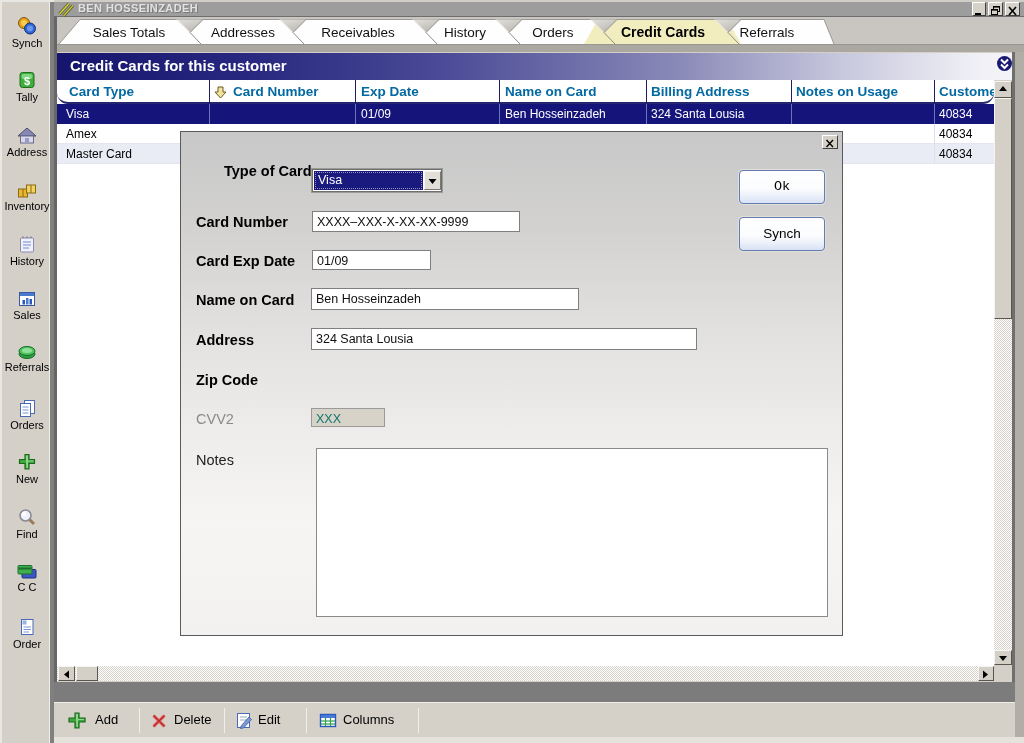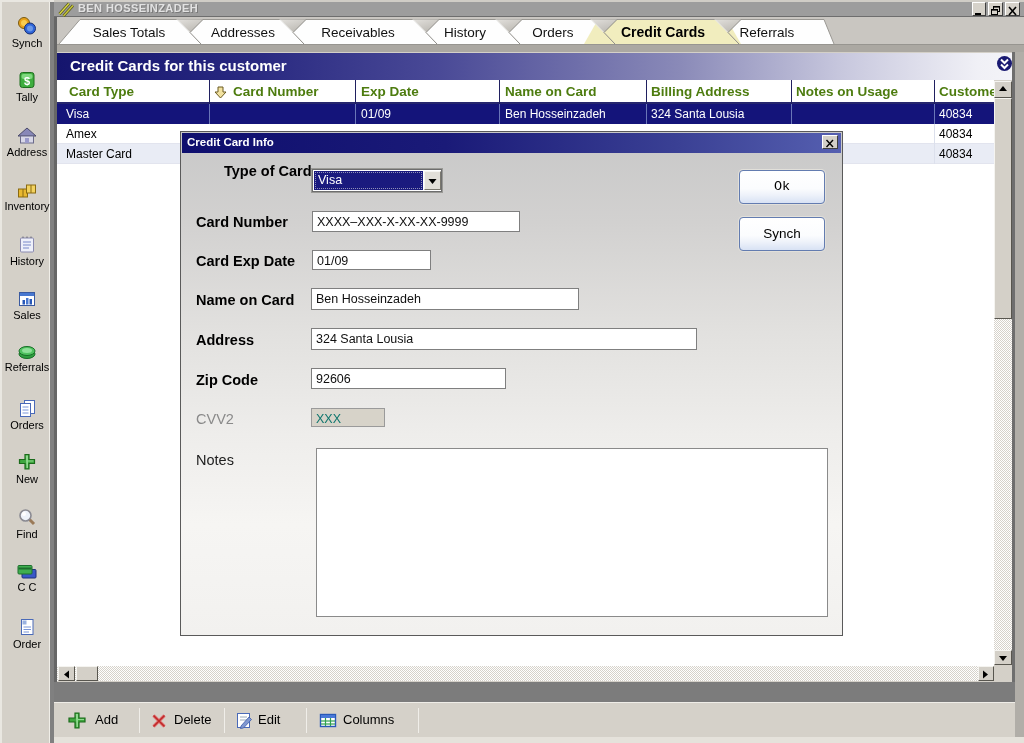--- a/index.html
+++ b/index.html
@@ -17,21 +17,21 @@
 .sbitem { position:absolute; left:0; width:50px; text-align:center; font-size:11px; color:#000; }
 .sbitem svg { display:block; margin:0 auto 1px auto; }
 
 #tabstrip { left:54px; top:17px; width:970px; height:35px; }
 
 #leftline { left:54px; top:17px; width:3px; height:665px; background:#666; z-index:5; }
 #headerbar { left:57px; top:53px; width:959px; height:27px;
   background:linear-gradient(90deg,#15156E 0%,#282880 20%,#4A4A97 40%,#8A8AB8 65%,#C8C8DE 82%,#F0F0F6 96%,#F4F4F8 100%); }
 #headertext { left:13px; top:4px; font-size:15px; font-weight:bold; color:#FFF; }
 #tablebg { left:57px; top:80px; width:937px; height:586px; background:#FFF; }
-#thead { left:57px; top:80px; width:937px; height:24px; background:#FFF; border-bottom:2px solid #26266E; font-weight:bold; font-size:13.5px; color:#4d7c0f; overflow:hidden; }
+#thead { left:57px; top:80px; width:937px; height:24px; background:#FFF; border-bottom:2px solid #26266E; font-weight:bold; font-size:13.5px; color:#0369a1; overflow:hidden;border-radius:11px; }
 .hcell { position:absolute; top:4px; white-space:nowrap; }
 .vsep { position:absolute; top:0; width:1px; }
 #row1 { left:57px; top:104px; width:937px; height:20px; background:#14147A; color:#FFF; font-size:12px; overflow:hidden; }
 #row2 { left:57px; top:124px; width:937px; height:20px; background:#FFF; color:#000; font-size:12px; border-bottom:1px solid #E2E4EE; overflow:hidden; }
 #row3 { left:57px; top:144px; width:937px; height:20px; background:#E9ECF5; color:#000; font-size:12px; border-bottom:1px solid #E2E4EE; overflow:hidden; }
 .cell { position:absolute; top:3px; white-space:nowrap; }
 
 .dither { background:repeating-conic-gradient(#D6D2CA 0% 25%, #FFFFFF 0% 50%); background-size:2px 2px; }
 .sbbtn { position:absolute; background:#D4D0C8; border-top:1px solid #F5F4F0; border-left:1px solid #F5F4F0; border-right:1px solid #58564F; border-bottom:1px solid #58564F; }
 #vscroll { left:994px; top:81px; width:18px; height:584px; }
@@ -342,42 +342,38 @@
       <line x1="6.5" y1="5" x2="6.5" y2="13" stroke="#2FA04F" stroke-width="1.2"></line>
       <line x1="11.5" y1="5" x2="11.5" y2="13" stroke="#2FA04F" stroke-width="1.2"></line>
       <line x1="2" y1="8" x2="16" y2="8" stroke="#2FA04F" stroke-width="1.2"></line>
       <line x1="2" y1="11" x2="16" y2="11" stroke="#2FA04F" stroke-width="1.2"></line>
     </svg>
   <div class="tbtext" style="left:289px;">Columns</div>
   <div class="tbsep" style="left:364px;"></div>
 </div>
 <div class="abs" id="bottomstrip"></div>
 <div class="abs" id="dialog">
-  <div id="dlgtitle">
-      <span>Credit Card Info</span>
-    </div>
   <div id="dlgclose"><svg width="14" height="12">
         <path d="M3.5,2 L10,9 M10,2 L3.5,9" stroke="#000" stroke-width="1.4"></path>
       </svg></div>
   <div class="dlglabel" style="top:31px;margin-left:28px;">Type of Card</div>
   <div class="abs" id="combo" style="left:131px;top:37px;width:130px;height:23px;background:#FFF;border:1px solid #6E6E6E;outline:1px solid #9A9A96;">
     <div class="abs" style="left:1px;top:1px;width:109px;height:19px;background:#1A1A7E;outline:1px dotted #9090B8;outline-offset:-2px;color:#FFF;font-size:12.5px;padding:2px 0 0 4px;">Visa</div>
     <div class="abs" style="left:111px;top:1px;width:17px;height:19px;background:#E2DFD9;border-top:1px solid #F6F5F2;border-left:1px solid #F6F5F2;border-right:1px solid #7A786F;border-bottom:1px solid #7A786F;"><svg width="15" height="17">
           <polygon points="3.5,7 11.5,7 7.5,12" fill="#000"></polygon>
         </svg></div>
   </div>
   <div class="dlglabel" style="top:82px;">Card Number</div>
   <div class="dlginput" style="left:131px;top:79px;width:208px;height:21px;">XXXX–XXX-X-XX-XX-9999</div>
   <div class="dlglabel" style="top:121px;">Card Exp Date</div>
   <div class="dlginput" style="left:131px;top:118px;width:119px;height:20px;">01/09</div>
   <div class="dlglabel" style="top:160px;">Name on Card</div>
   <div class="dlginput" style="left:130px;top:156px;width:268px;height:22px;">Ben Hosseinzadeh</div>
   <div class="dlglabel" style="top:200px;">Address</div>
   <div class="dlginput" style="left:130px;top:196px;width:386px;height:22px;">324 Santa Lousia</div>
   <div class="dlglabel" style="top:240px;">Zip Code</div>
-  <div class="dlginput" style="left:130px;top:236px;width:195px;height:21px;">92606</div>
   <div class="dlglabel" style="top:279px;font-weight:normal;color:#8A8A8A;">CVV2</div>
   <div class="dlginput" style="left:130px;top:276px;width:74px;height:19px;background:#D7D3C9;border-color:#9A9A9A;color:#0f766e;">XXX</div>
   <div class="dlglabel" style="top:320px;font-weight:normal;color:#202020;">Notes</div>
   <div class="abs" style="left:135px;top:316px;width:512px;height:169px;background:#FFF;border:1px solid #8A8A8A;"></div>
   <div class="btn" style="top:38px;font-family:Liberation Mono, monospace;">Ok</div>
   <div class="btn" style="top:85px;">Synch</div>
 </div>
 
 </body></html>

